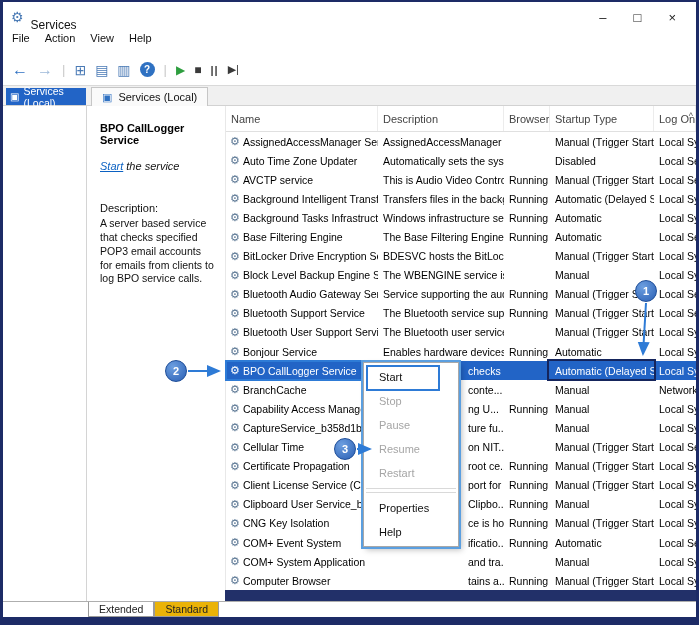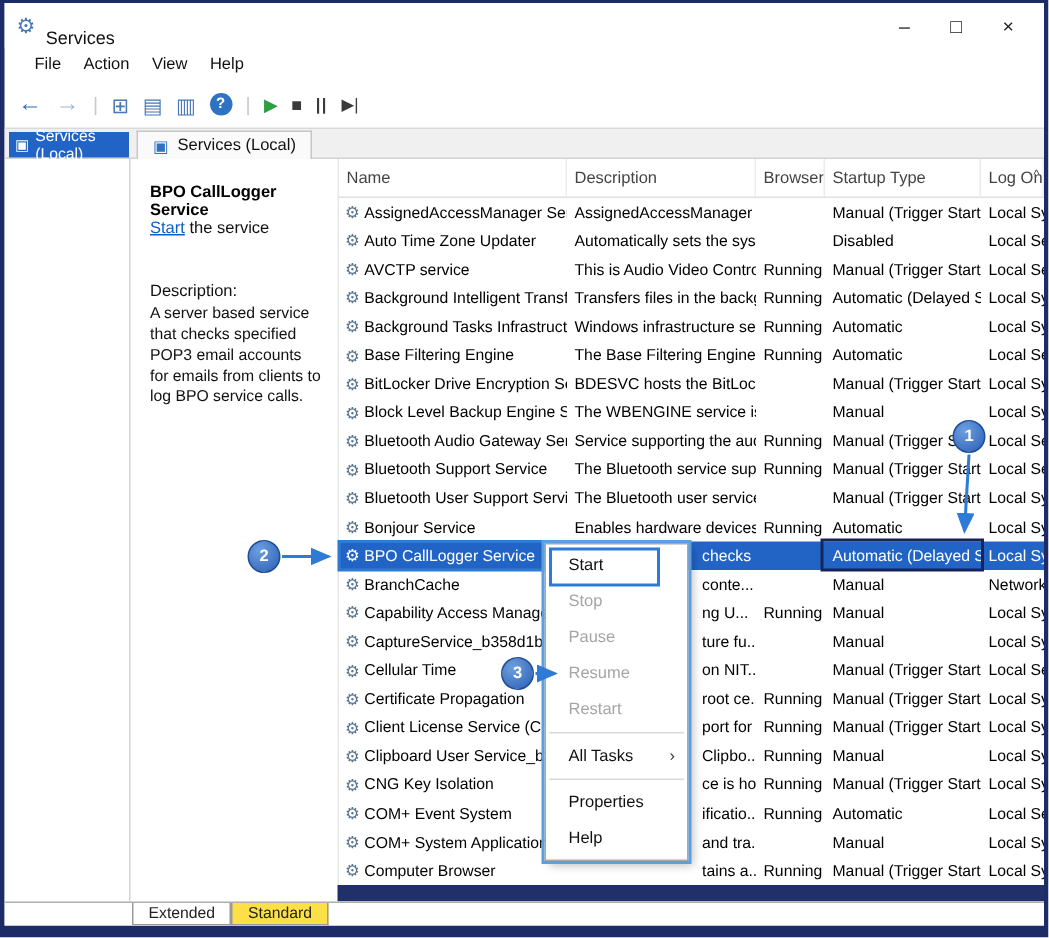--- a/index.html
+++ b/index.html
@@ -8,21 +8,21 @@
   .window { position: relative; width: 699px; height: 625px; background: #1d2b66; overflow: hidden; }
   .inner  { position: absolute; top: 2px; left: 3px; right: 3px; bottom: 8px; background: #fff; overflow: hidden; }
 
   
   .titlebar { position: absolute; top: 0; left: 0; right: 0; height: 30px; display: flex; align-items: center; padding: 0 8px; background: #fff; }
   .app-icon { color: #4a7ab5; font-size: 14px; margin-right: 7px; }
   .title-text { font-size: 12px; color: #111; margin-top: 16px; }
   .win-controls { margin-left: auto; display: flex; gap: 27px; padding-right: 12px; font-size: 13px; color: #222; }
 
   
-  .menubar { position: absolute; top: 30px; left: 0; right: 0; height: 22px; display: flex; align-items: center; gap: 15px; padding: 0 20px; font-size: 11px; color: #111; }
+  .menubar { position: absolute; top: 30px; left: 0; right: 0; height: 22px; display: flex; gap: 15px; padding: 0 9px; font-size: 11px; color: #111; }
 
   
   .toolbar { position: absolute; top: 52px; left: 0; right: 0; height: 32px; display: flex; align-items: center; gap: 9px; padding: 0 9px; border-bottom: 1px solid #d9d9d9; }
   .tbi { font-size: 14px; color: #4a7ab5; }
   .back-icon { color: #2f71c2; font-size: 16px; }
   .forward-icon { color: #9db9d9; font-size: 16px; }
   .toolbar-separator { color: #c9c9c9; font-size: 13px; }
   .help-icon { background: #2f71c2; color: #fff; border-radius: 50%; width: 15px; height: 15px; line-height: 15px; text-align: center; font-size: 10px; font-weight: bold; }
   .start-service-icon { color: #2e9e3f; font-size: 12px; }
   .stop-service-icon { color: #3a3a3a; font-size: 12px; }
@@ -34,21 +34,21 @@
   .mmc-tab { position: absolute; top: 85px; left: 88px; height: 19px; display: flex; align-items: center; gap: 6px; padding: 0 10px; background: #fafafa; border: 1px solid #c6c6c6; border-bottom: none; font-size: 11px; color: #111; z-index: 2; }
   .mmc-tab .tab-icon { color: #2f71c2; font-size: 11px; }
   .tree-item { position: absolute; top: 86px; left: 3px; width: 80px; height: 17px; background: #2264c6; color: #fff; display: flex; align-items: center; gap: 4px; padding: 0 4px; font-size: 10.5px; z-index: 2; }
   .tree-item .tree-icon { font-size: 10px; }
 
   .tree-panel { position: absolute; top: 104px; left: 0; width: 84px; bottom: 16px; background: #fff; border-right: 1px solid #d4d4d4; }
 
   
   .desc-panel { position: absolute; top: 104px; left: 85px; width: 137px; bottom: 27px; background: #fff; padding: 16px 10px 0 12px; }
   .svc-title { font-weight: bold; font-size: 11px; color: #000; }
-  .svc-action { font-size: 11px; color: #111; }
+  .svc-action { margin-top: 14px; font-size: 11px; color: #111; font-style: italic; }
   .link { color: #0b61c2; text-decoration: underline; cursor: pointer; }
   .svc-desc-label { margin-top: 30px; font-size: 11px; color: #111; }
   .svc-desc { margin-top: 3px; font-size: 10.5px; line-height: 1.32; color: #111; }
 
   
   .list-panel { position: absolute; top: 104px; left: 222px; right: 0; bottom: 27px; overflow: hidden; border-left: 1px solid #e8e8e8; }
   .list-header { display: grid; grid-template-columns: 152px 126px 46px 104px 1fr; height: 26px; border-bottom: 1px solid #e0e0e0; position: relative; }
   .hcell { font-size: 11px; color: #444; display: flex; align-items: center; padding-left: 5px; border-right: 1px solid #ececec; overflow: hidden; white-space: nowrap; text-align: center; }
   .hdr-caret { position: absolute; right: 3px; top: 5px; font-size: 9px; color: #555; }
   .trow { display: grid; grid-template-columns: 152px 126px 46px 104px 1fr; height: 19.1px; align-items: center; font-size: 10.5px; color: #000; }
@@ -56,21 +56,21 @@
   .name { display: flex; align-items: center; gap: 3px; padding-left: 4px; }
   .gear { font-size: 11px; color: #5a7693; flex: none; }
   .trow.sel { background: #2264c6; color: #fff; }
   .trow.sel .gear { color: #fff; }
   .dtxt.shift { display: inline-block; margin-left: 85px; }
 
   .hscroll { position: absolute; left: 222px; right: 0; top: 588px; height: 11px; background: #223069; }
 
   
   .bottom-bar { position: absolute; left: 0; right: 0; top: 599px; height: 29px; background: #fff; border-top: 1px solid #aeaeae; display: flex; padding-left: 85px; }
-  .btab { font-size: 10.5px; padding: 0 10px; height: 15px; display: flex; align-items: center; border: 1px solid #9a9a9a; border-top: none; background: #fde047; color: #222; }
+  .btab { font-size: 10.5px; padding: 0 10px; height: 15px; display: flex; align-items: center; border: 1px solid #9a9a9a; border-top: none; background: #eab308; color: #222; }
   .btab.active { background: #fff; }
 
   
   .context-menu { position: absolute; left: 360px; top: 360px; width: 96px; background: #fff; border: 1px solid #a8a8a8; outline: 2px solid #5b9fe0; box-shadow: 3px 3px 6px rgba(0,0,0,.25); padding: 2px 0; z-index: 5; }
   .mitem { position: relative; font-size: 11px; padding: 4px 8px 4px 15px; line-height: 16px; color: #111; display: flex; align-items: center; }
   .mitem.dis { color: #a5a5a5; }
   .mitem .subarrow { margin-left: auto; font-size: 11px; color: #333; }
   .mitem.boxed::after { content: ""; position: absolute; left: 2px; top: 0; width: 70px; height: 22px; border: 2px solid #2e7bd6; }
   .msep { height: 1px; background: #d9d9d9; margin: 3px 2px; }
 
@@ -411,24 +411,20 @@
         <div class="mitem dis">
           <span>Pause</span>
         </div>
         <div class="mitem dis">
           <span>Resume</span>
         </div>
         <div class="mitem dis">
           <span>Restart</span>
         </div>
         <div class="msep"></div>
-        <div class="mitem">
-          <span>All Tasks</span>
-          <span class="subarrow">›</span>
-        </div>
         <div class="msep"></div>
         <div class="mitem">
           <span>Properties</span>
         </div>
         <div class="mitem">
           <span>Help</span>
         </div>
       </div>
 
     <div class="abox" id="box-name"></div>

